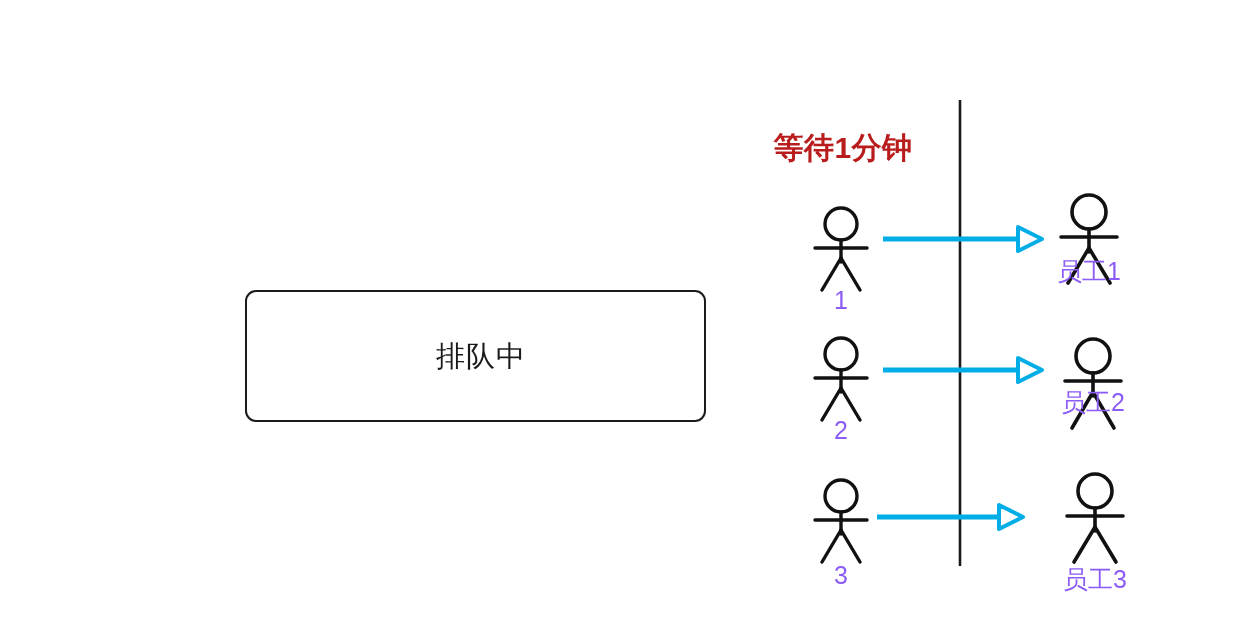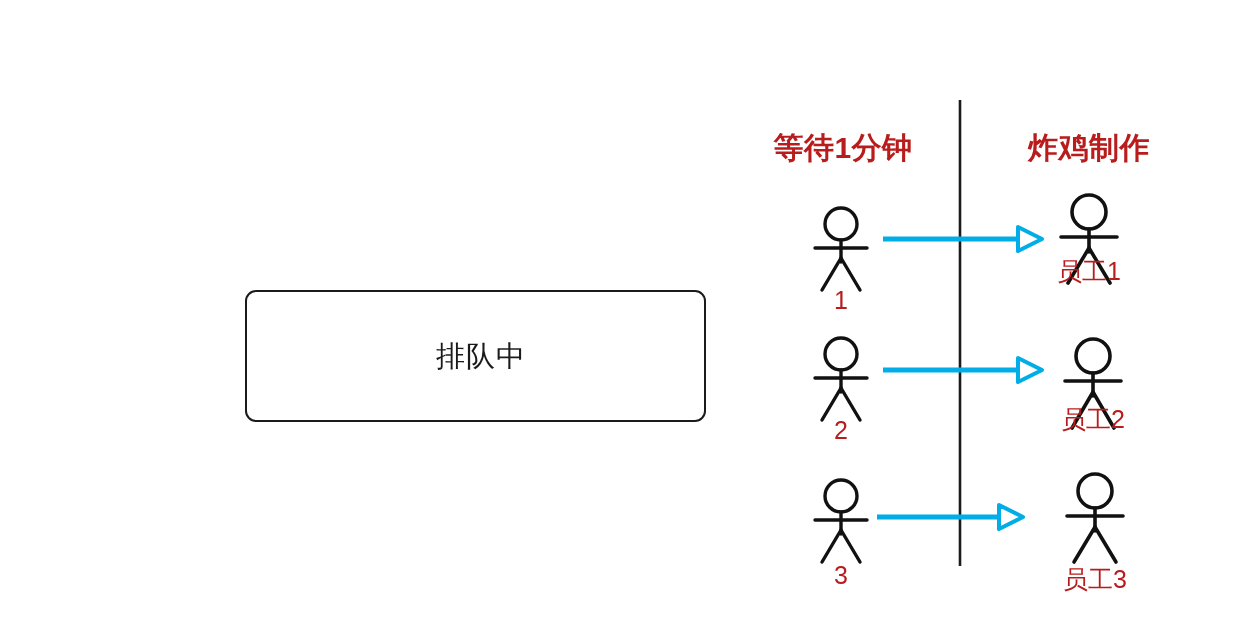--- a/index.html
+++ b/index.html
@@ -51,43 +51,42 @@
     white-space: nowrap;
     line-height: 1;
     transform: translateX(-50%);
   }
   #header-wait  { left: 843px; top: 133px; }
   #header-make  { left: 1089px; top: 133px; }
 
   .figure-label {
     position: absolute;
     font-size: 25px;
-    color: #b91c1c;
+    color: #8b5cf6;
     white-space: nowrap;
     line-height: 1;
     transform: translateX(-50%);
   }
   .cust-label-1 { left: 841px; top: 288px; }
   .cust-label-2 { left: 841px; top: 418px; }
   .cust-label-3 { left: 841px; top: 563px; }
   .emp-label-1  { left: 1089px; top: 259px; }
-  .emp-label-2  { left: 1093px; top: 407px; }
+  .emp-label-2  { left: 1093px; top: 390px; }
   .emp-label-3  { left: 1095px; top: 539px; margin-top: 28px; }
 </style>
 </head>
 <body>
 
 <div id="canvas">
 
   <div class="queue-box">
     <span class="queue-box-label">排队中</span>
   </div>
 
   <div class="col-header" id="header-wait">等待1分钟</div>
-  <div class="col-header" id="header-make">炸鸡制作</div>
 
   <svg width="1240" height="628" viewBox="0 0 1240 628" style="position:absolute;left:0;top:0;">
 
     <line x1="960" y1="100" x2="960" y2="566" stroke="#1b1b1b" stroke-width="2.6"></line>
 
     <g stroke="#111111" stroke-width="3.4" fill="none" stroke-linecap="round">
       <circle cx="841" cy="224" r="16"></circle>
       <line x1="841" y1="240" x2="841" y2="262"></line>
       <line x1="815" y1="248" x2="867" y2="248"></line>
       <line x1="841" y1="258" x2="822" y2="290"></line>

